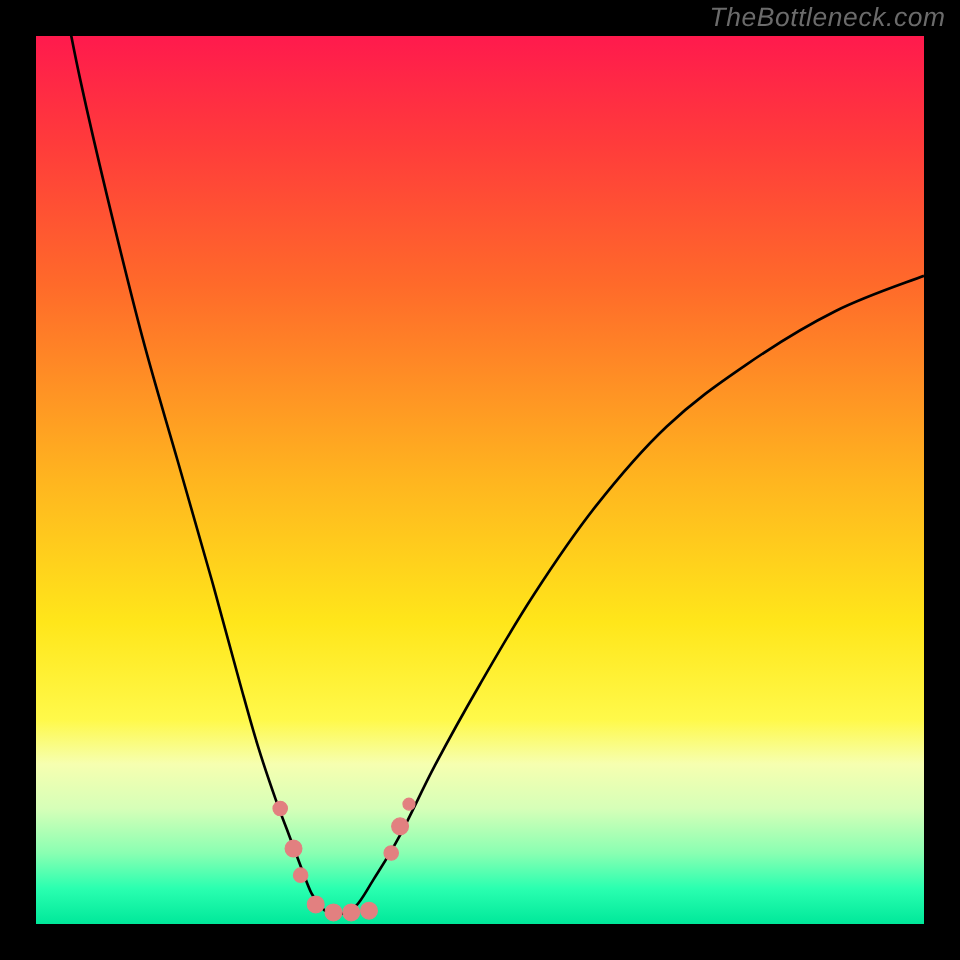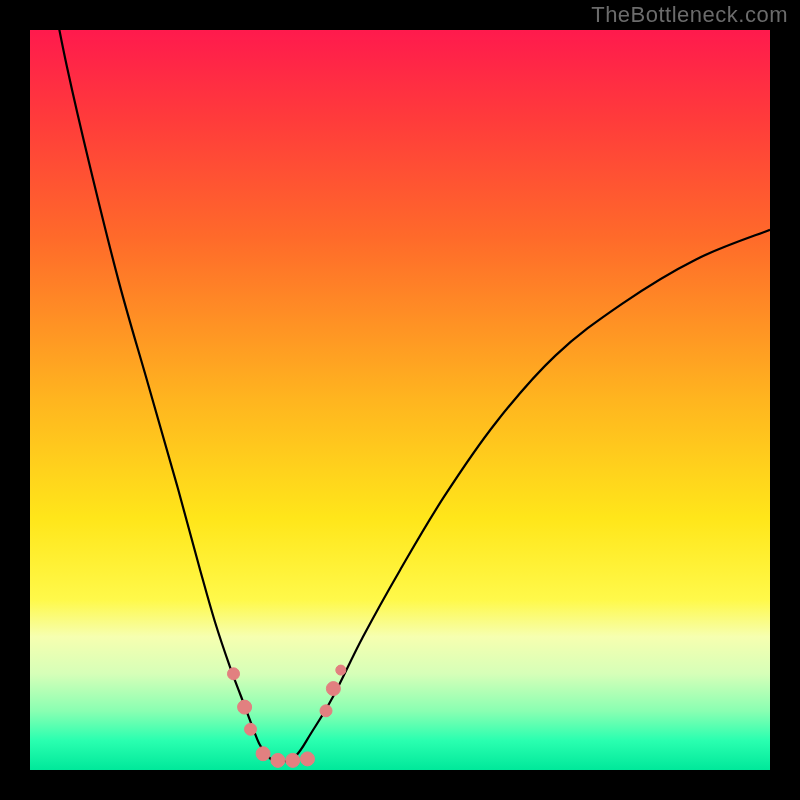--- a/index.html
+++ b/index.html
@@ -10,20 +10,21 @@
     background: #000;
     overflow: hidden;
   }
   .frame {
     position: absolute;
     left: 0;
     top: 0;
     width: 800px;
     height: 800px;
     background: #000;
+    font-style: italic;
   }
   .plot {
     position: absolute;
     left: 30px;
     top: 30px;
     width: 740px;
     height: 740px;
     overflow: hidden;
   }
   .gradient {

